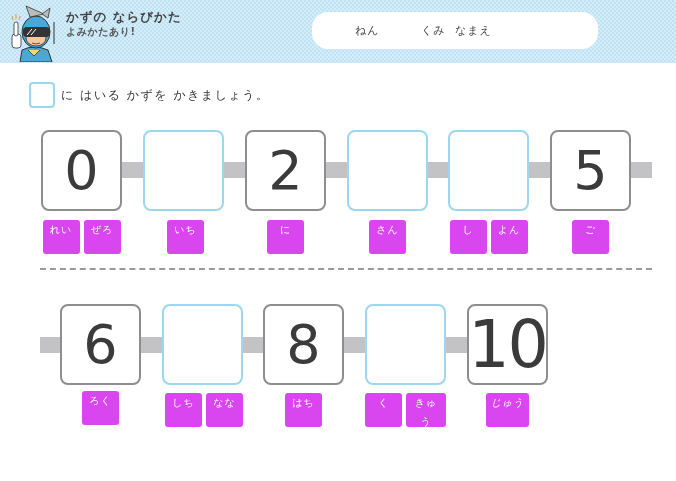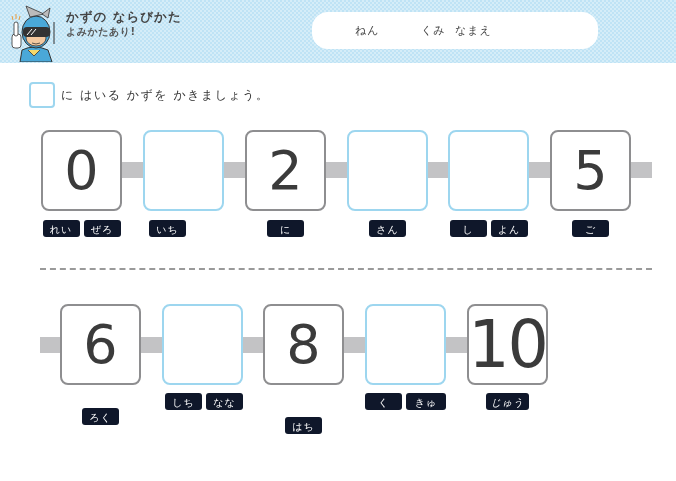--- a/index.html
+++ b/index.html
@@ -37,21 +37,21 @@
     position: absolute; width: 81px; height: 81px; border-radius: 8px; background: #fff;
     display: flex; align-items: center; justify-content: center;
   }
   .box.given { border: 2px solid #8e8e90; }
   .box.blank { border: 2px solid #9dd6ef; }
   .num { font-family: "DejaVu Sans", sans-serif; font-size: 54px; color: #3b3b3b; font-weight: normal; line-height: 1; }
   .num.ten { font-size: 65px; letter-spacing: -2px; }
 
   .tags { position: absolute; display: flex; gap: 4px; justify-content: center; }
   .tag {
-    background: #0f172a; color: #fff; font-size: 10px; height: 17px; line-height: 19px;
+    background: #d946ef; color: #fff; font-size: 10px; height: 34px; line-height: 19px;
     border-radius: 3px; padding: 0 5px; min-width: 37px; text-align: center; letter-spacing: 1px;
   }
 
   .divider { position: absolute; left: 40px; top: 268px; width: 612px; height: 0; border-top: 2px dashed #9a9a9a; }
 </style>
 </head>
 <body>
 
 <div class="header">
   <svg class="mascot" viewBox="0 0 56 58">
@@ -105,21 +105,21 @@
 <div class="box blank" style="left:347px; top:130px;"></div>
 <div class="box blank" style="left:448px; top:130px;"></div>
 <div class="box given" style="left:550px; top:130px;">
   <span class="num">5</span>
 </div>
 
 <div class="tags" style="left:41px; top:220px; width:81px;">
   <span class="tag">れい</span>
   <span class="tag">ぜろ</span>
 </div>
-<div class="tags" style="left:127px; top:220px; width:81px;">
+<div class="tags" style="left:145px; top:220px; width:81px;">
   <span class="tag">いち</span>
 </div>
 <div class="tags" style="left:245px; top:220px; width:81px;">
   <span class="tag">に</span>
 </div>
 <div class="tags" style="left:347px; top:220px; width:81px;">
   <span class="tag">さん</span>
 </div>
 <div class="tags" style="left:448px; top:220px; width:81px;">
   <span class="tag">し</span>
@@ -138,28 +138,28 @@
 </div>
 <div class="box blank" style="left:162px; top:304px;"></div>
 <div class="box given" style="left:263px; top:304px;">
   <span class="num">8</span>
 </div>
 <div class="box blank" style="left:365px; top:304px;"></div>
 <div class="box given" style="left:467px; top:304px;">
   <span class="num ten">10</span>
 </div>
 
-<div class="tags" style="left:60px; top:408px; width:81px;">
+<div class="tags" style="left:60px; top:391px; width:81px;">
   <span class="tag">ろく</span>
 </div>
 <div class="tags" style="left:162px; top:393px; width:81px;justify-content:flex-end;">
   <span class="tag">しち</span>
   <span class="tag">なな</span>
 </div>
-<div class="tags" style="left:263px; top:393px; width:81px;margin-top:24px;">
+<div class="tags" style="left:263px; top:393px; width:81px;">
   <span class="tag">はち</span>
 </div>
 <div class="tags" style="left:365px; top:393px; width:81px;">
   <span class="tag">く</span>
   <span class="tag">きゅう</span>
 </div>
 <div class="tags" style="left:467px; top:393px; width:81px;font-style:italic;">
   <span class="tag">じゅう</span>
 </div>
 

